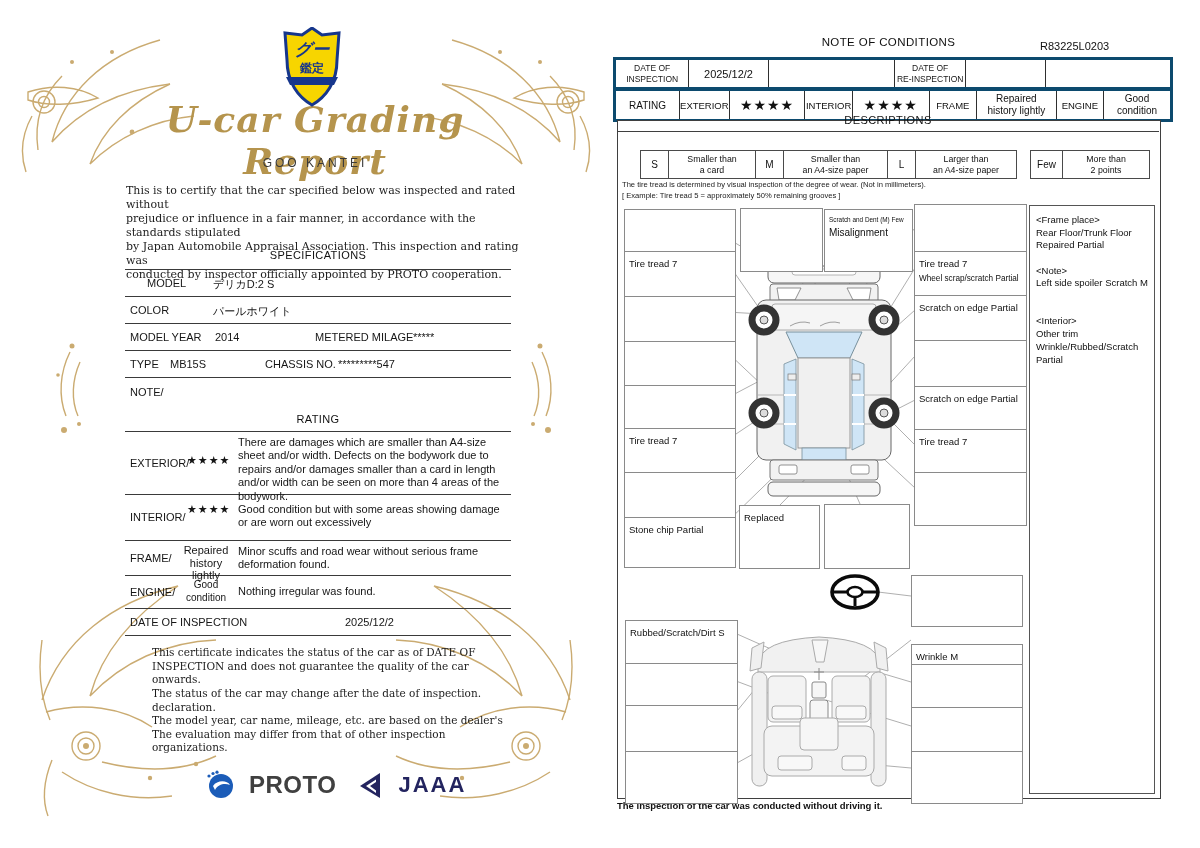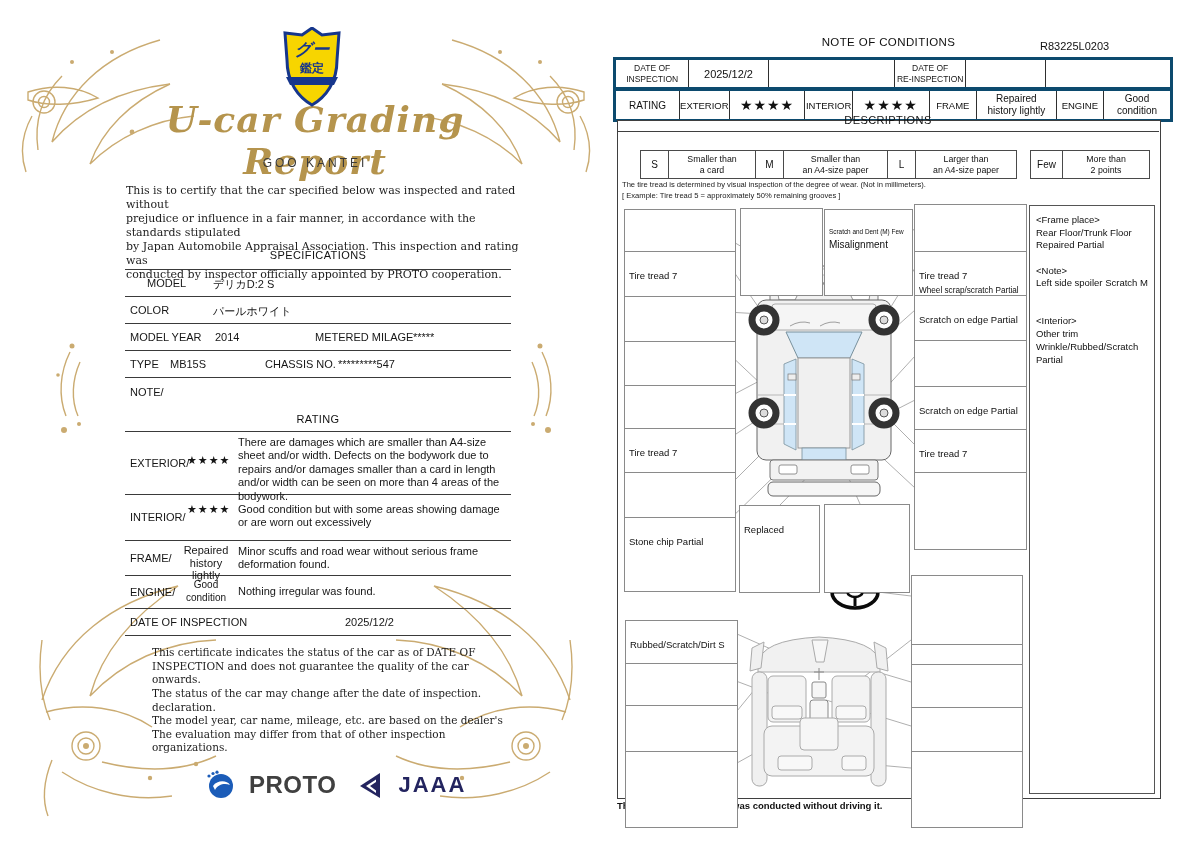--- a/index.html
+++ b/index.html
@@ -43,21 +43,21 @@
   .desc-bar{position:absolute;left:617px;top:109px;width:542px;height:22px;line-height:22px;
     text-align:center;font-size:11px;letter-spacing:0.4px;border-bottom:1.5px solid #3f3f3f;}
   .legend{position:absolute;display:flex;border:1px solid #4a4a4a;height:27px;background:#fff;}
   .lg-key{border-left:1px solid #4a4a4a;display:flex;align-items:center;justify-content:center;
     font-size:10px;}
   .lg-key:first-child{border-left:none;}
   .lg-txt{border-left:1px solid #4a4a4a;display:flex;flex-direction:column;align-items:center;
     justify-content:center;font-size:8.8px;line-height:1.25;text-align:center;}
   .tread-note{position:absolute;left:622px;font-size:7.6px;color:#1a1a1a;}
   .abox{position:absolute;background:#fff;border:1px solid #8a8a8a;font-size:9.5px;
-    padding:18px 4px;color:#101010;line-height:1.35;z-index:3;}
+    padding:6px 4px;color:#101010;line-height:1.35;z-index:3;}
   .abox .l2{font-size:8.2px;margin-top:2px;}
   .top2 .l1{font-size:6.4px;}
   .top2 .l2{font-size:10px;margin-top:1px;}
   .notes-panel{position:absolute;left:1029px;top:205px;width:126px;height:589px;
     border:1.5px solid #555;background:#fff;padding:8px 6px;box-sizing:border-box;z-index:3;}
   .note-line{font-size:9.5px;line-height:1.34;min-height:12.6px;color:#101010;}
   .foot-note{position:absolute;left:617px;top:800px;width:543px;font-size:9.5px;
     font-weight:bold;color:#111;}
   svg{display:block;}
 </style>

